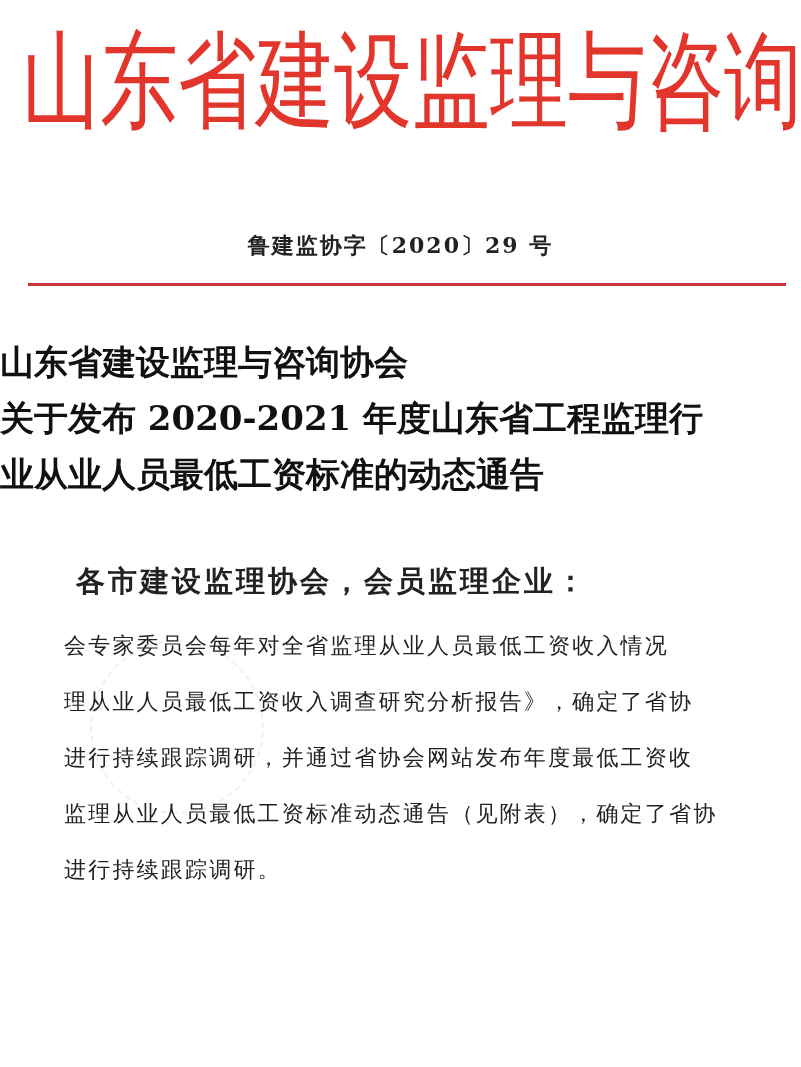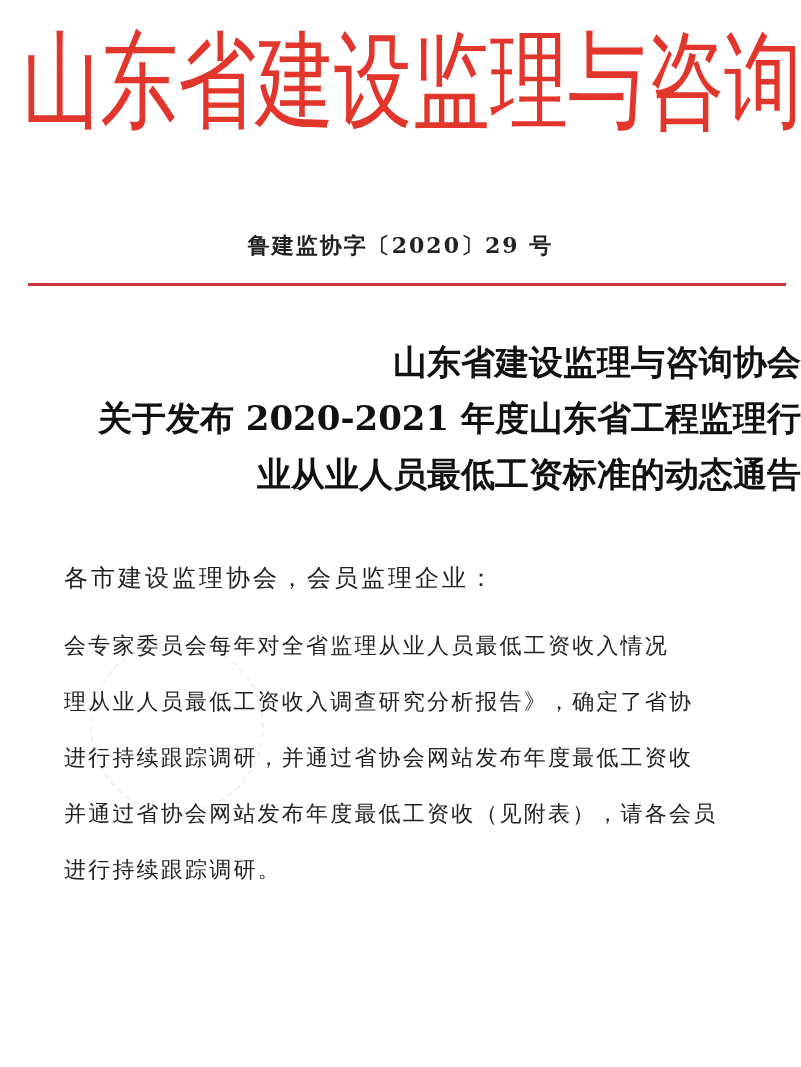--- a/index.html
+++ b/index.html
@@ -52,36 +52,37 @@
       top: 283px;
       width: 758px;
       height: 3px;
       background: #c8383a;
     }
     .title {
       position: absolute;
       left: 0;
       width: 801px;
       top: 334px;
-      text-align: right;
+      text-align: left;
       font-size: 34px;
       line-height: 56px;
       color: #111;
       font-weight: bold;
     }
     .title div {
       white-space: nowrap;
     }
     .salutation {
       position: absolute;
-      left: 64px;
+      left: 76px;
       top: 562px;
-      font-size: 24px;
+      font-size: 29px;
       letter-spacing: 3px;
       color: #222;
+      font-weight: bold;
     }
     .body-text {
       position: absolute;
       left: 64px;
       top: 618px;
       width: 700px;
       font-size: 22px;
       line-height: 56px;
       color: #222;
     }
@@ -132,15 +133,15 @@
 </div>
 
 <div class="stamp"></div>
 
 <div class="salutation">各市建设监理协会，会员监理企业：</div>
 
 <div class="body-text">
   <span class="line">会专家委员会每年对全省监理从业人员最低工资收入情况</span>
   <span class="line">理从业人员最低工资收入调查研究分析报告》，确定了省协</span>
   <span class="line">进行持续跟踪调研，并通过省协会网站发布年度最低工资收</span>
-  <span class="line">并通过省协会网站发布年度最低工资收（见附表），请各会员</span>
+  <span class="line">监理从业人员最低工资标准动态通告（见附表），确定了省协</span>
   <span class="line">进行持续跟踪调研。</span>
 </div>
 
 </body></html>

